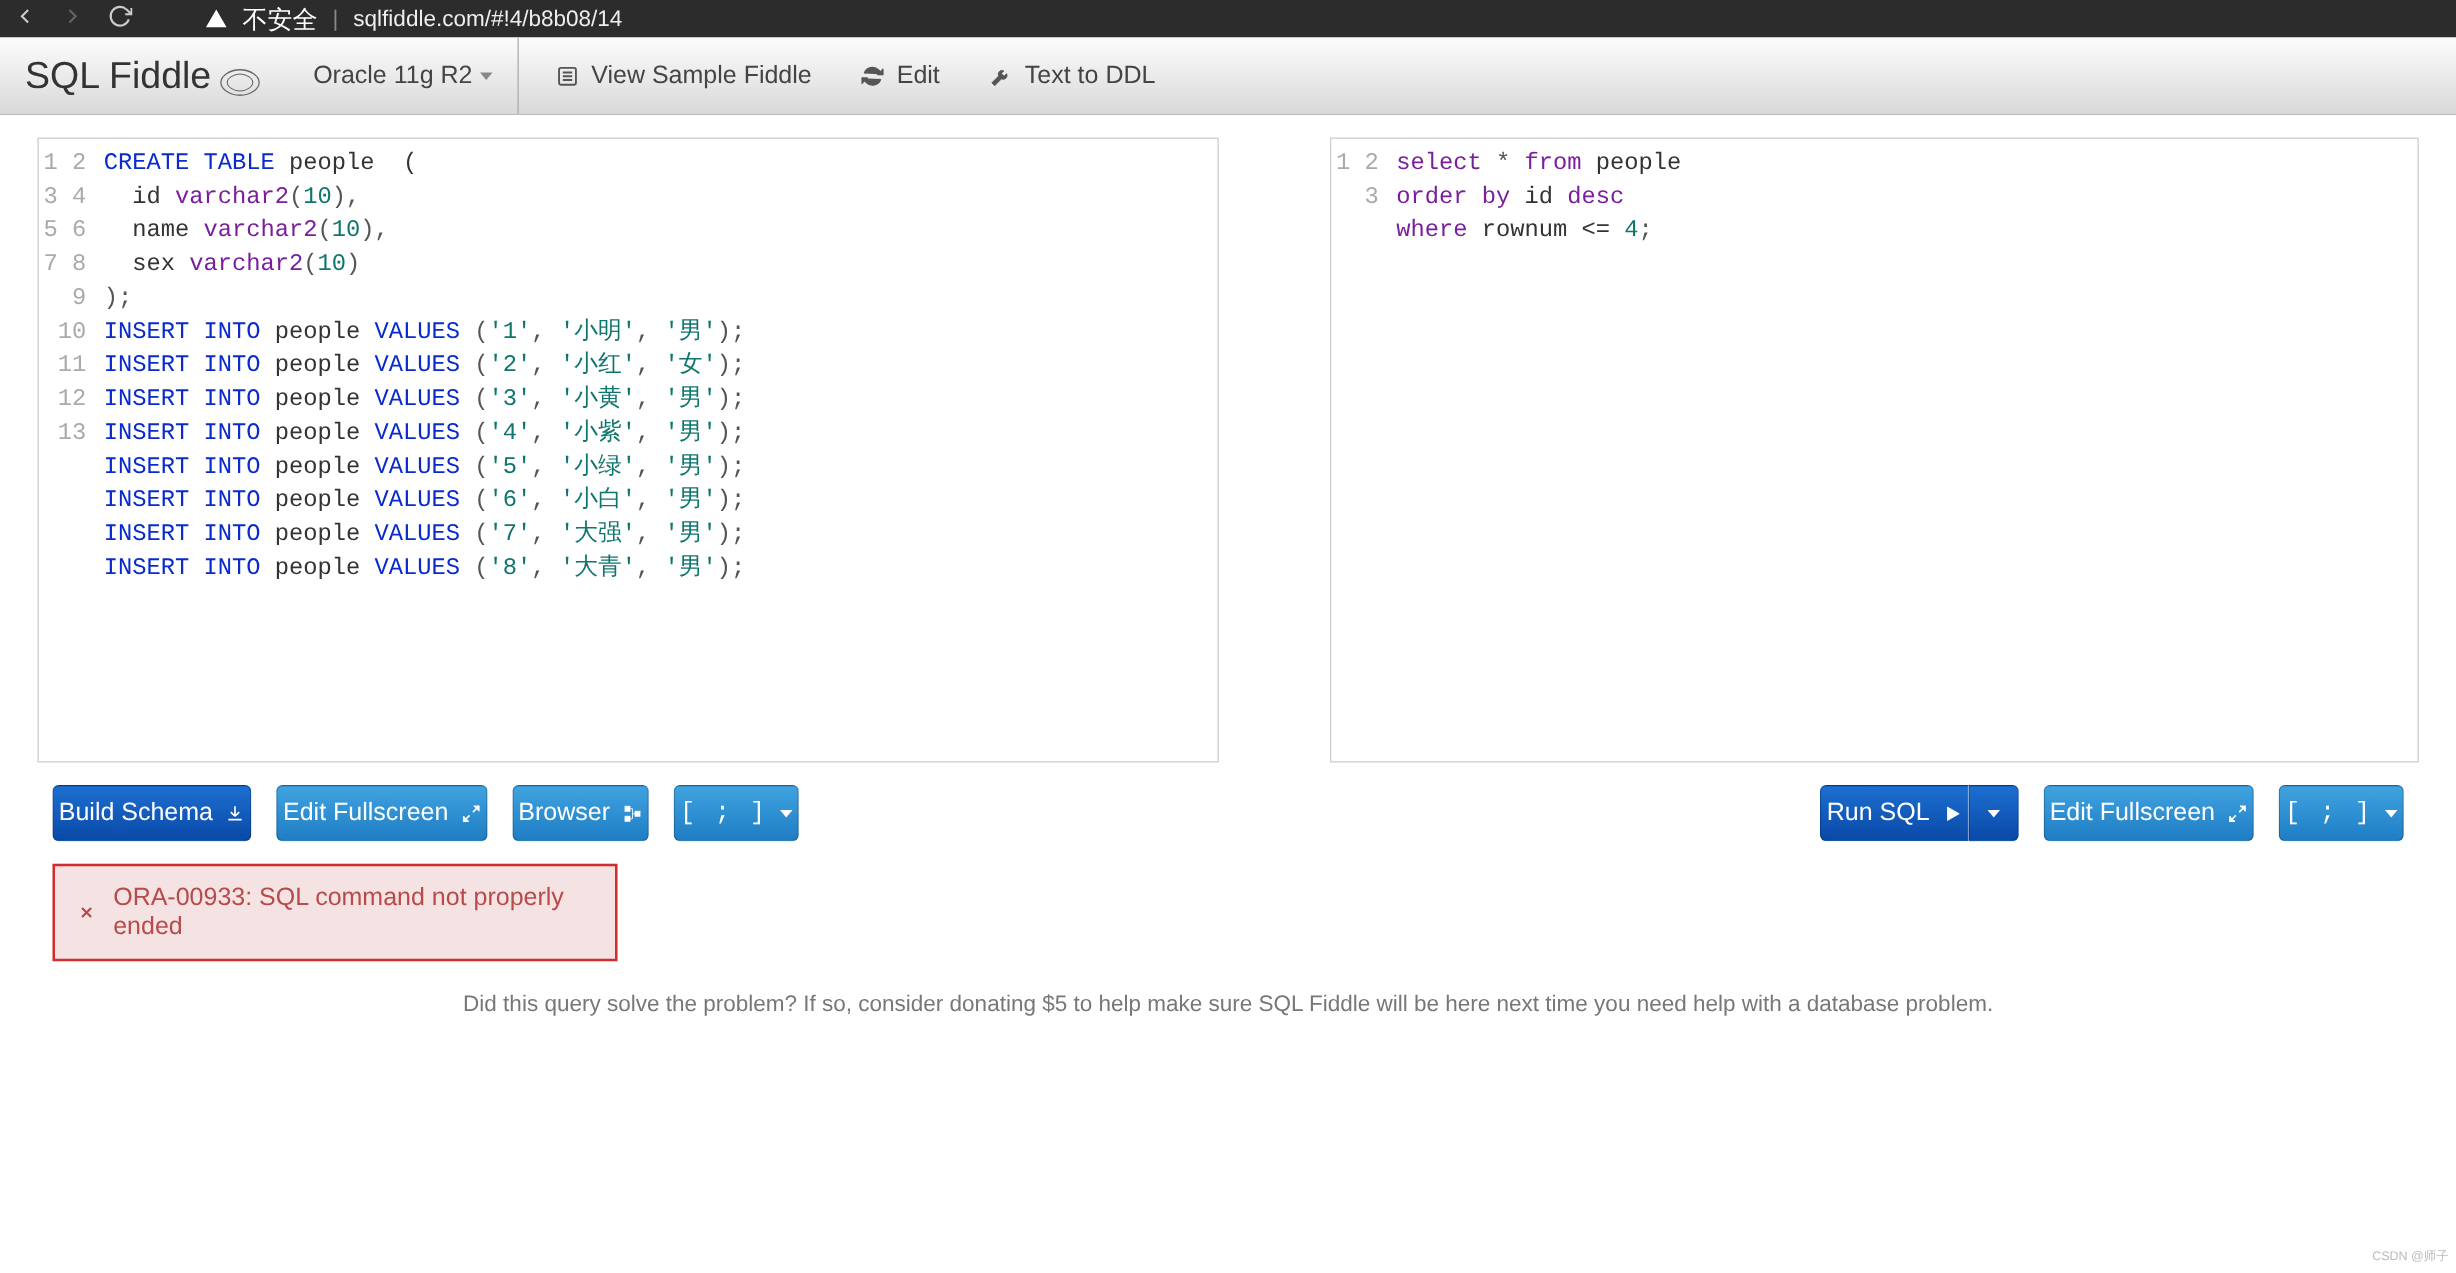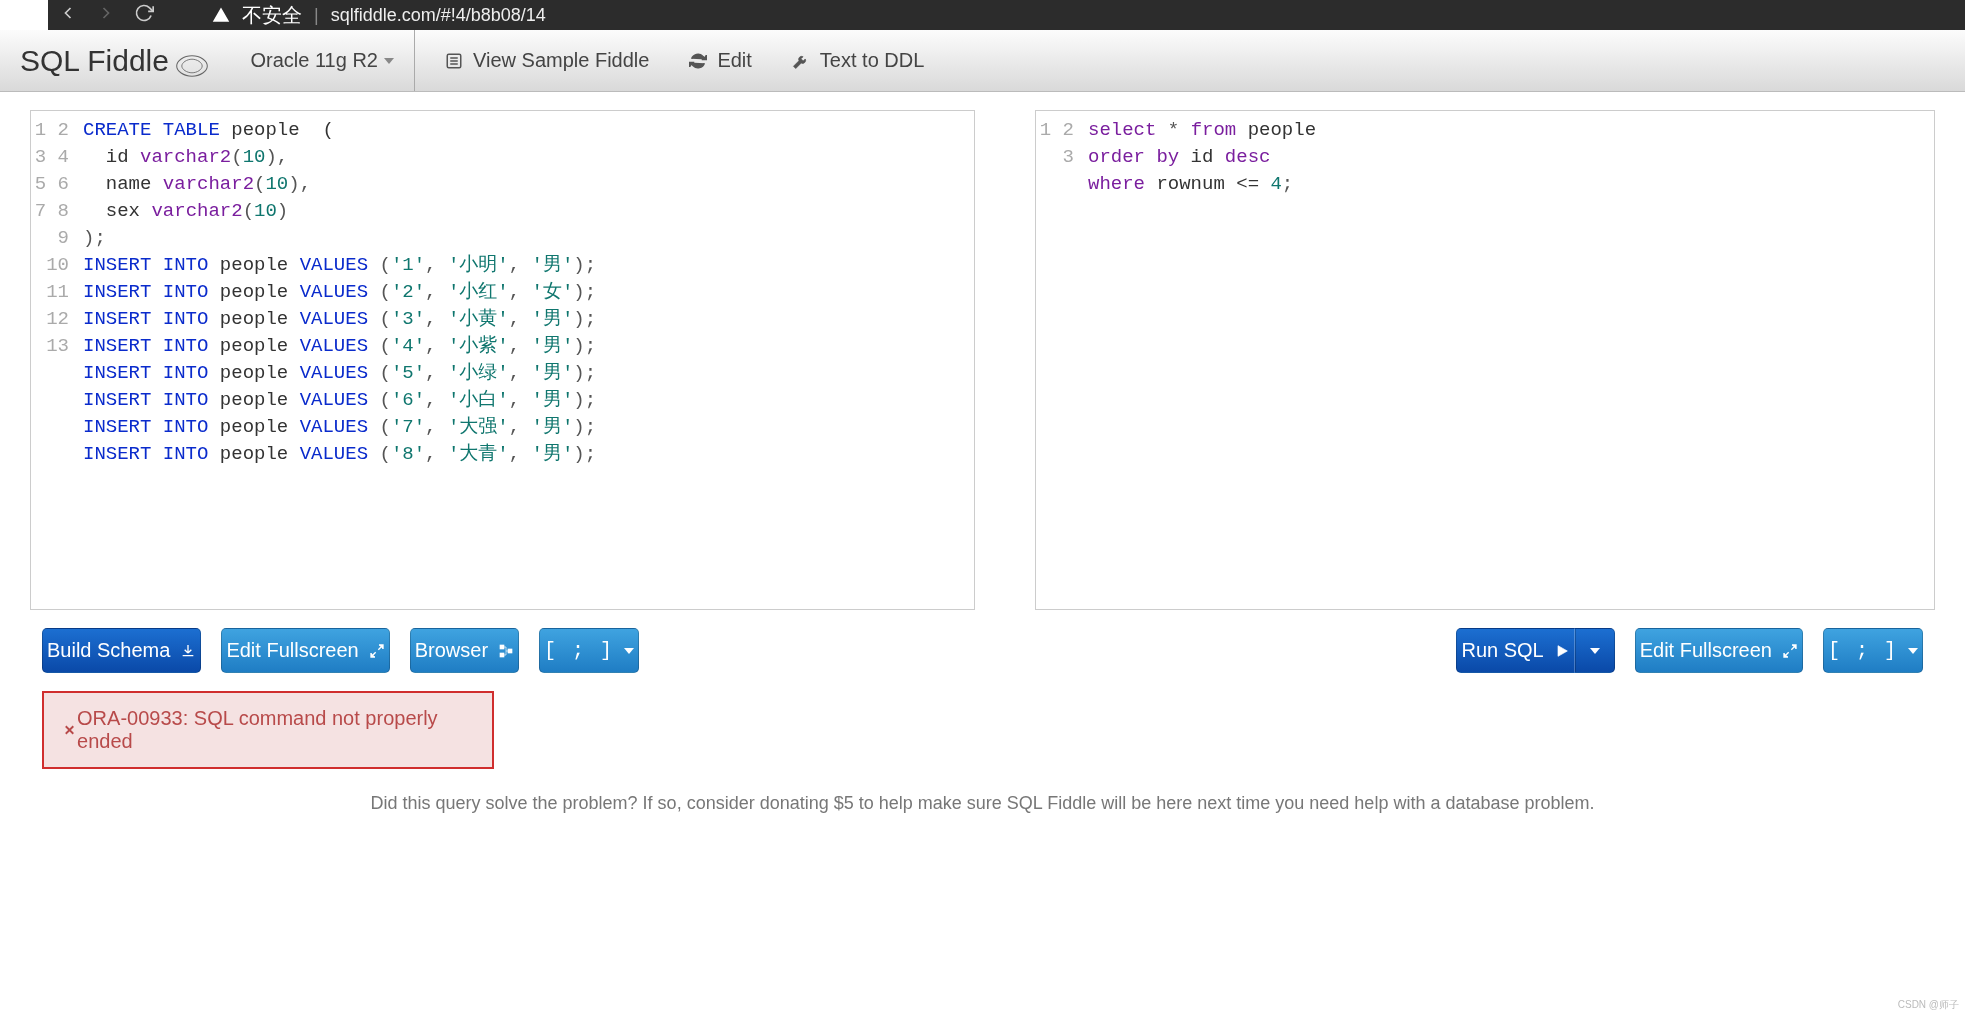--- a/index.html
+++ b/index.html
@@ -1,38 +1,38 @@
 <!DOCTYPE html>
 <html><head>
 <meta charset="utf-8">
 <style>
 * { margin:0; padding:0; box-sizing:border-box; }
 body { font-family:Arial,Helvetica,sans-serif; background:#fff; font-size:16px; color:#333; }
 
 
-.chrome-bar { background:#2c2c2c; height:30px; display:flex; align-items:center; padding:0 10px; color:#aaa; font-size:18px; gap:18px;margin-left:48px; }
+.chrome-bar { background:#2c2c2c; height:30px; display:flex; align-items:center; padding:0 10px; color:#aaa; font-size:18px; gap:18px; }
 .chrome-icon { cursor:pointer; }
 .addr-wrap { display:flex; align-items:center; gap:12px; margin-left:40px; color:#ddd; }
 .warn-ic { fill:#fff; width:18px; height:18px; }
 .addr-txt { color:#eee; font-size:18px; }
 .sec-txt { color:#fff; font-size:20px; }
 
 
 .toolbar { height:62px; background:linear-gradient(#fcfcfc,#d9d9d9); border-bottom:1px solid #bbb; display:flex; align-items:center; }
 .logo-box { width:415px; display:flex; align-items:center; justify-content:space-between; padding:0 20px; height:100%; border-right:1px solid #aaa; }
 .logo-txt { font-size:30px; color:#333; display:flex; align-items:flex-end; gap:6px; }
 .logo-sw { width:34px; height:24px; }
 .db-sel { font-size:20px; color:#444; display:flex; align-items:center; gap:6px; }
 .caret-dn { width:0; height:0; border-left:5px solid transparent; border-right:5px solid transparent; border-top:6px solid #888; }
 .tb-actions { display:flex; gap:40px; padding-left:30px; }
 .tb-link { font-size:20px; color:#444; display:flex; align-items:center; gap:10px; cursor:pointer; }
 .tb-ic { width:18px; height:18px; fill:#555; stroke:#555; }
 
 
-.workspace { display:flex; padding:18px 30px 14px 30px; gap:60px; }
+.workspace { display:flex; padding:18px 30px 14px 30px; gap:89px; }
 .pane { border:1px solid #ccc; background:#fff; }
 .pane-left { flex:0 0 945px; height:500px; }
 .pane-right { flex:1; height:500px; }
 .editor { display:flex; font-family:"Courier New",monospace; font-size:19px; line-height:27px; padding:6px 0; height:100%; overflow:hidden; }
 .gutter { width:48px; text-align:right; color:#aaa; padding:0 10px 0 0; user-select:none; }
 .code { flex:1; white-space:pre; padding-left:4px; }
 .kw { color:#0a2bcc; }
 .kw2 { color:#7a1e9e; }
 .str { color:#0f766e; }
 .op { color:#555; }
@@ -45,21 +45,21 @@
 .btn-light { background:linear-gradient(#3fa3e0,#1f7dc4); }
 .btn-ic { width:16px; height:16px; fill:#fff; stroke:#fff; }
 .spacer { flex:1; }
 .btn-split { display:flex; }
 .btn-split .seg-a { border-radius:5px 0 0 5px; border-right:1px solid rgba(255,255,255,.25); }
 .btn-split .seg-b { border-radius:0 5px 5px 0; padding:10px 14px; }
 .term { font-family:"Courier New",monospace; letter-spacing:2px; }
 
 
 .err-zone { margin:0 42px; }
-.err-box { border:2px solid #d02e2e; background:#f5e2e2; padding:14px 18px; color:#b84a4a; font-size:20px; display:inline-flex; align-items:center; gap:0; width:452px; }
+.err-box { border:2px solid #d02e2e; background:#f5e2e2; padding:14px 18px; color:#b84a4a; font-size:20px; display:inline-flex; align-items:center; gap:14px; width:452px; }
 .x-ic { width:16px; height:16px; fill:#b84a4a; }
 
 .footer { text-align:center; font-size:18px; color:#777; padding:24px 10px 8px; }
 .wm { position:fixed; right:6px; bottom:6px; font-size:10px; color:#bbb; }
 </style>
 </head>
 <body>
 
 <div class="chrome-bar">
   <span class="chrome-icon">

